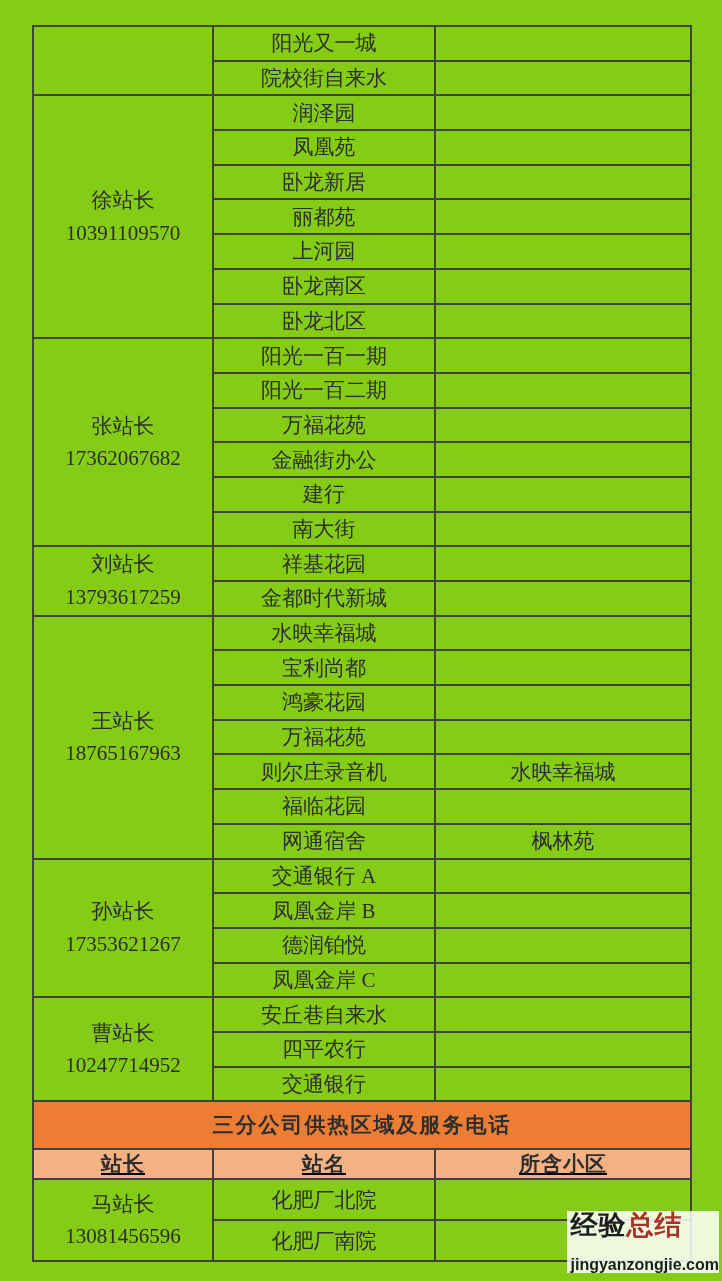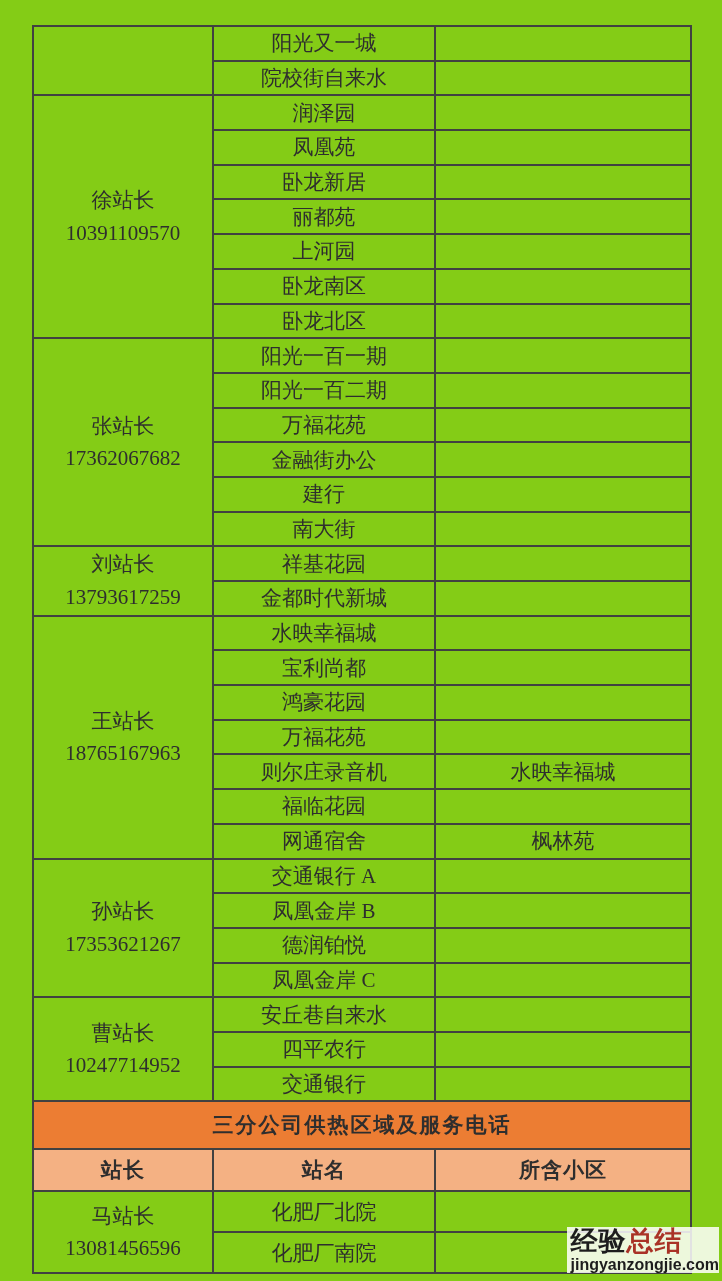--- a/index.html
+++ b/index.html
@@ -43,21 +43,21 @@
   tr.banner-row { height: 48px; padding-left: 13px; }
   td.banner-cell {
     background: var(--banner-bg, #ec7d33);
     color: var(--banner-text, #fbe2cb);
     font-weight: bold;
     font-size: 22px;
     letter-spacing: 2px;
     border-color: var(--border, #414141);
   }
 
-  tr.header-row { height: 42px; }
+  tr.header-row { height: 30px; text-decoration: underline; }
   td.header-cell {
     background: var(--header-bg, #f4b183);
     color: var(--header-text, #843c0c);
     font-weight: bold;
     font-size: 22px;
     letter-spacing: 1px;
   }
 
   .watermark {
     position: absolute;
@@ -73,20 +73,21 @@
     font-size: 27px;
     font-weight: 800;
     color: #1d1d1d;
     letter-spacing: 1px;
   }
   .wm-title .wm-red { color: var(--wm-red, #a93226); }
   .wm-site {
     font-size: 16px;
     font-weight: 700;
     color: #1d1d1d;
+    margin-top: 16px;
   }
 </style>
 </head>
 <body>
 
 <div class="page">
   <table class="main">
     <colgroup>
       <col style="width:180px">
       <col style="width:222px">

